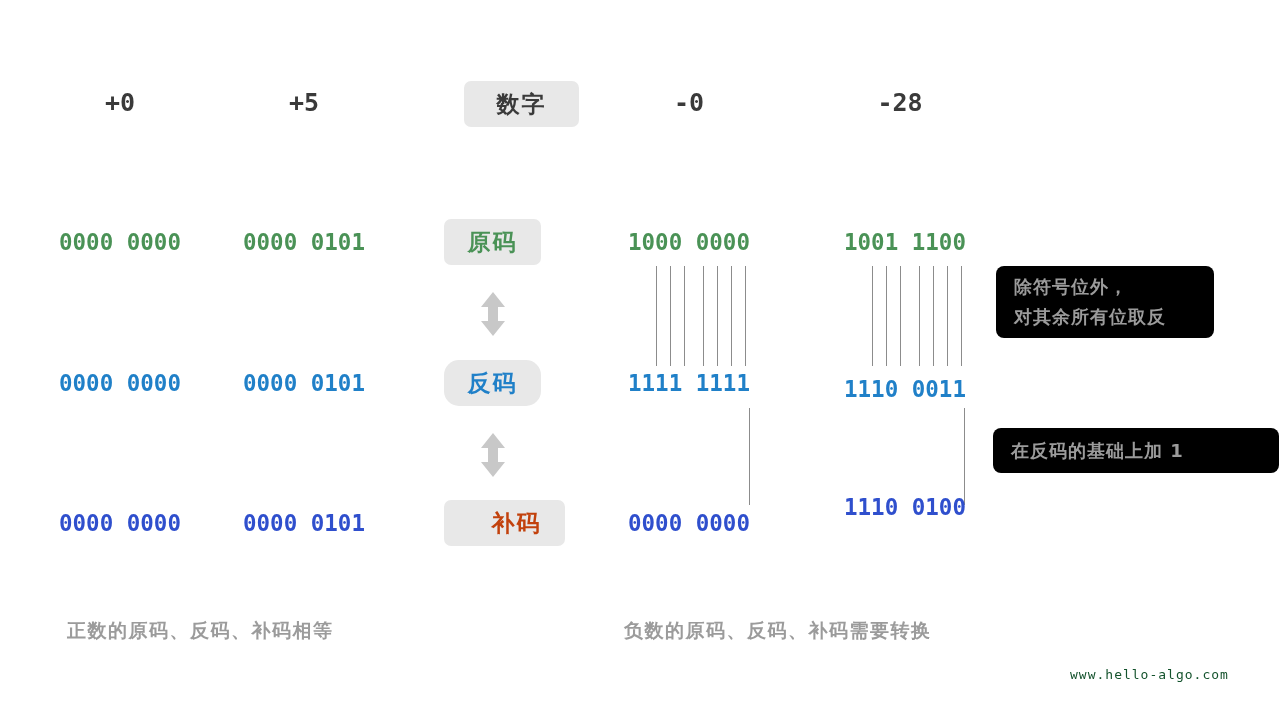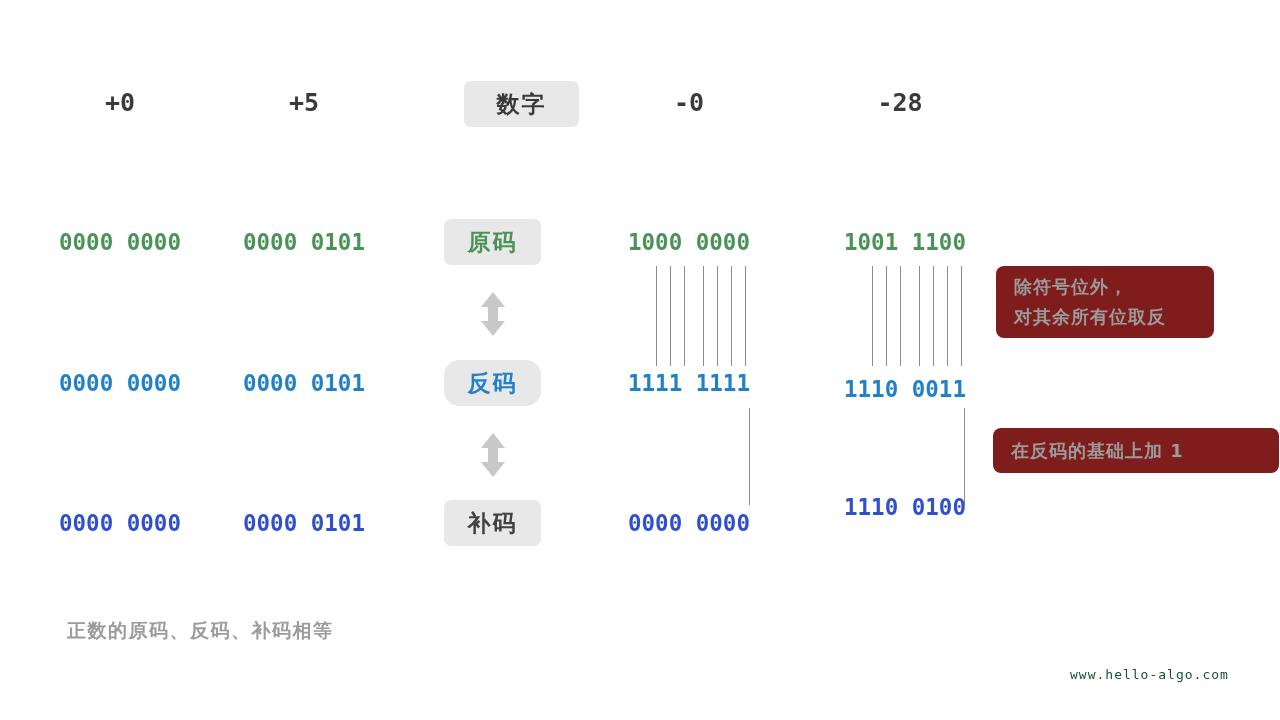--- a/index.html
+++ b/index.html
@@ -60,25 +60,25 @@
     align-items: center;
     justify-content: center;
     font-weight: bold;
     font-size: 23px;
     letter-spacing: 2px;
     font-family: "DejaVu Sans", "Liberation Sans", sans-serif;
   }
   .pill.lbl-shuzi { color: #3a3a3a; }
   .pill.lbl-yuan  { color: #4a9256; }
   .pill.lbl-fan   { color: #2080c8; border-radius: 15px; }
-  .pill.lbl-bu    { color: #404040; }
+  .pill.lbl-bu    { color: #c2410c; padding-left: 24px; }
 
   
   .note {
-    background: #7f1d1d;
+    background: #000000;
     border-radius: 8px;
     color: #9b9b9b;
     font-weight: bold;
     font-size: 18px;
     letter-spacing: 1px;
     display: flex;
     flex-direction: column;
     justify-content: center;
     box-sizing: border-box;
     padding: 2px 18px;
@@ -196,16 +196,17 @@
   <div class="abs bits mono row-bu" style="left:239px; top:510px; width:130px;">0000 0101</div>
 
   <div class="abs pill lbl-bu" style="left:444px; top:500px; width:97px; height:46px;">补码</div>
 
   <div class="abs bits mono row-bu" style="left:624px; top:510px; width:130px;">0000 0000</div>
 
   <div class="abs bits mono row-bu" style="left:840px; top:494px; width:130px;">1110 0100</div>
 
   <div class="abs caption" style="left:55px; top:618px;margin-left:12px;">正数的原码、反码、补码相等</div>
 
+  <div class="abs caption" style="left:624px; top:618px;">负数的原码、反码、补码需要转换</div>
 
   <div class="abs watermark" style="left:1070px; top:667px;">www.hello-algo.com</div>
 
 </div>
 
 </body></html>

